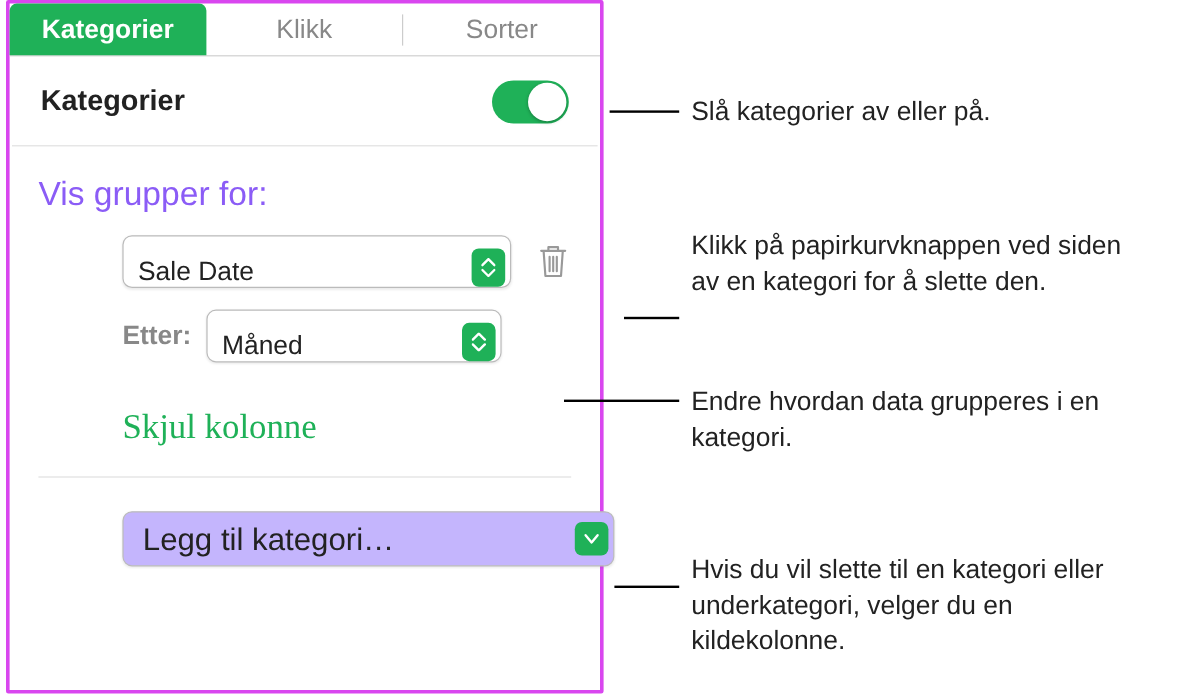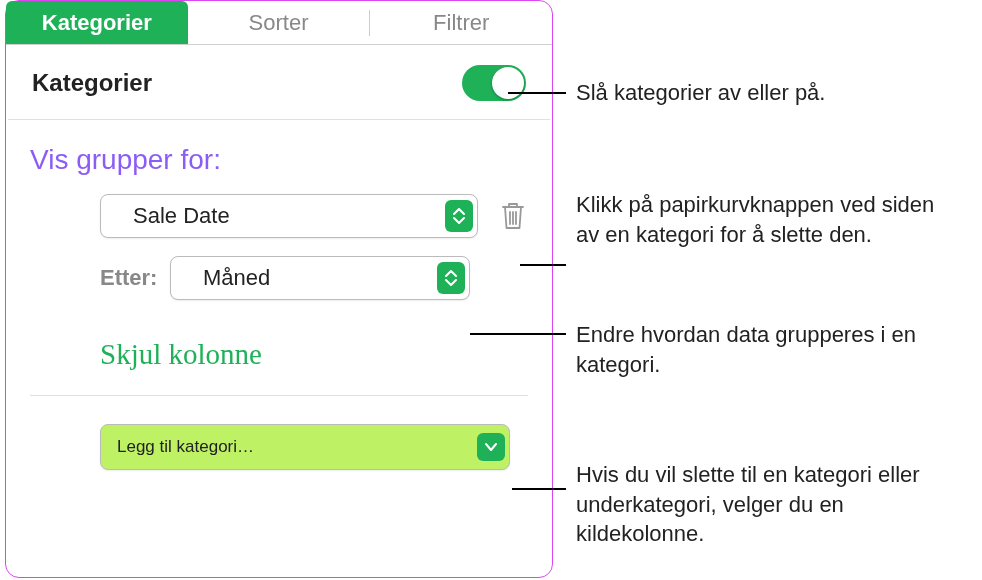--- a/index.html
+++ b/index.html
@@ -11,25 +11,25 @@
       font-family: -apple-system, BlinkMacSystemFont, "Helvetica Neue", Arial, sans-serif;
       width: 982px;
       height: 580px;
       position: relative;
       background: #fff;
     }
     .panel {
       position: absolute;
       left: 5px;
       top: 0;
-      width: 548px;
+      width: 498px;
       height: 578px;
-      border: 1px solid #d946ef;
-      background: #fff;
-      border-radius: 14px;
+      border: 3px solid #d946ef;
+      background: #fff;
+      border-radius: 2px;
     }
     .tabbar {
       display: flex;
       height: 44px;
       border-bottom: 1px solid #d0d0d0;
       position: relative;
     }
     .tab {
       flex: 1;
       display: flex;
@@ -91,27 +91,27 @@
       color: #8b5cf6;
       margin-bottom: 18px;
     }
     .row {
       display: flex;
       align-items: center;
       margin-bottom: 18px;
     }
     .select {
       display: flex;
-      align-items: center;
+      align-items: flex-end;
       justify-content: space-between;
       background: #fff;
       border: 1px solid #bbb;
       border-radius: 8px;
       height: 44px;
-      padding: 0 4px 0 32px;
+      padding: 0 4px 0 12px;
       font-size: 22px;
       color: #222;
       box-shadow: 0 1px 2px rgba(0,0,0,0.08);
       cursor: pointer;
     }
     .select-wide {
       flex: 1;
       margin-left: 70px;
     }
     .select-med {
@@ -172,26 +172,26 @@
       background: #e0e0e0;
       margin: 0 0 28px 0;
     }
     .addcat-row {
       padding: 0 0 0 70px;
     }
     .addcat-select {
       display: flex;
       align-items: center;
       justify-content: space-between;
-      background: #bef264;
+      background: #c4b5fd;
       border: 1px solid #bbb;
       border-radius: 8px;
       height: 46px;
       padding: 0 4px 0 16px;
-      font-size: 17px;
+      font-size: 26px;
       color: #222;
       width: 410px;
       box-shadow: 0 1px 2px rgba(0,0,0,0.08);
       cursor: pointer;
     }
     .callout {
       position: absolute;
       font-size: 22px;
       color: #222;
       line-height: 1.35;
@@ -201,23 +201,23 @@
       background: #000;
       height: 1.5px;
     }
   </style>
 </head>
 <body>
 
 <div class="panel">
   <div class="tabbar">
     <div class="tab active">Kategorier</div>
+    <div class="tab">Klikk</div>
+    <div class="tab-divider"></div>
     <div class="tab">Sorter</div>
-    <div class="tab-divider"></div>
-    <div class="tab">Filtrer</div>
   </div>
 
   <div class="section-header">
     <div class="section-title">Kategorier</div>
     <div class="toggle">
       <div class="toggle-knob"></div>
     </div>
   </div>
 
   <div class="body">

